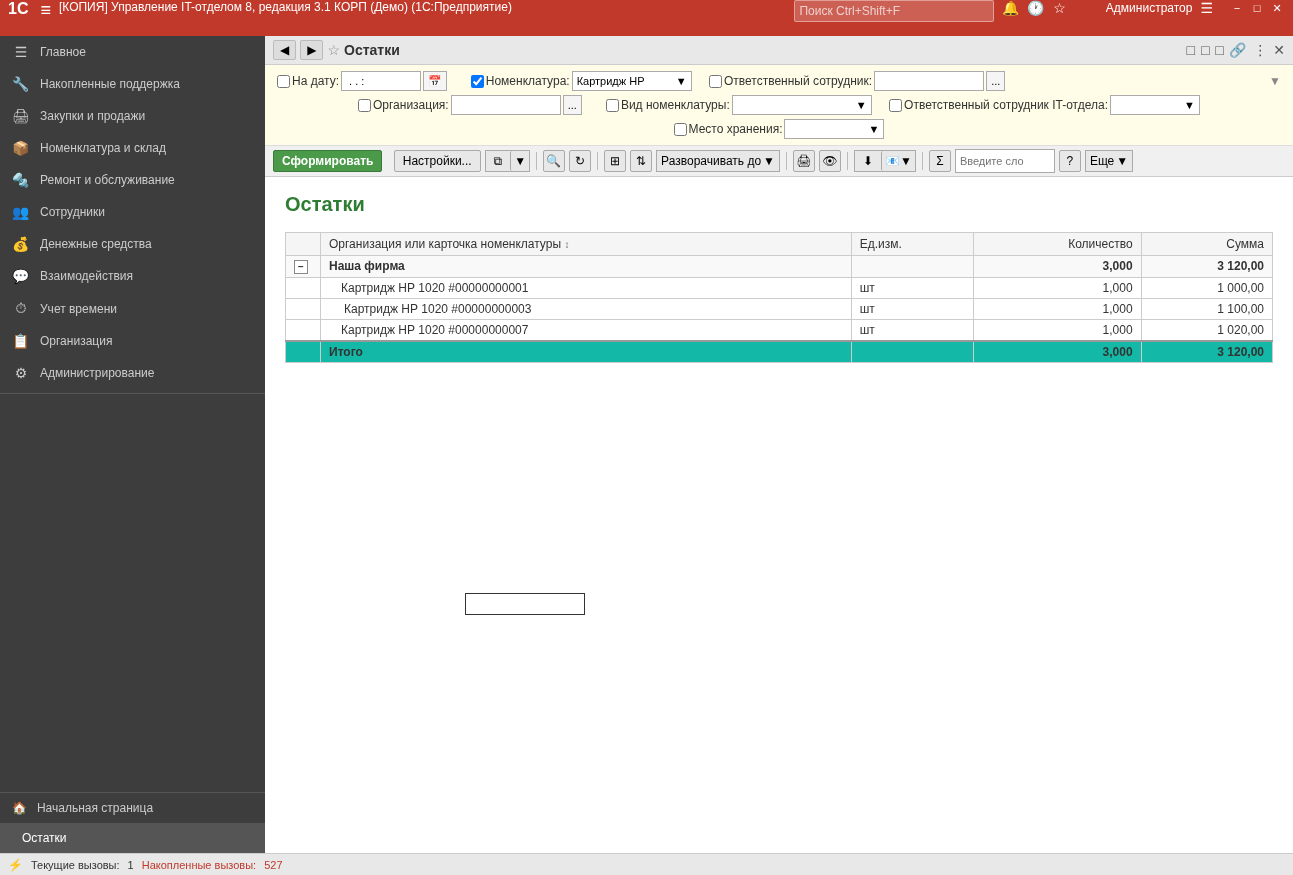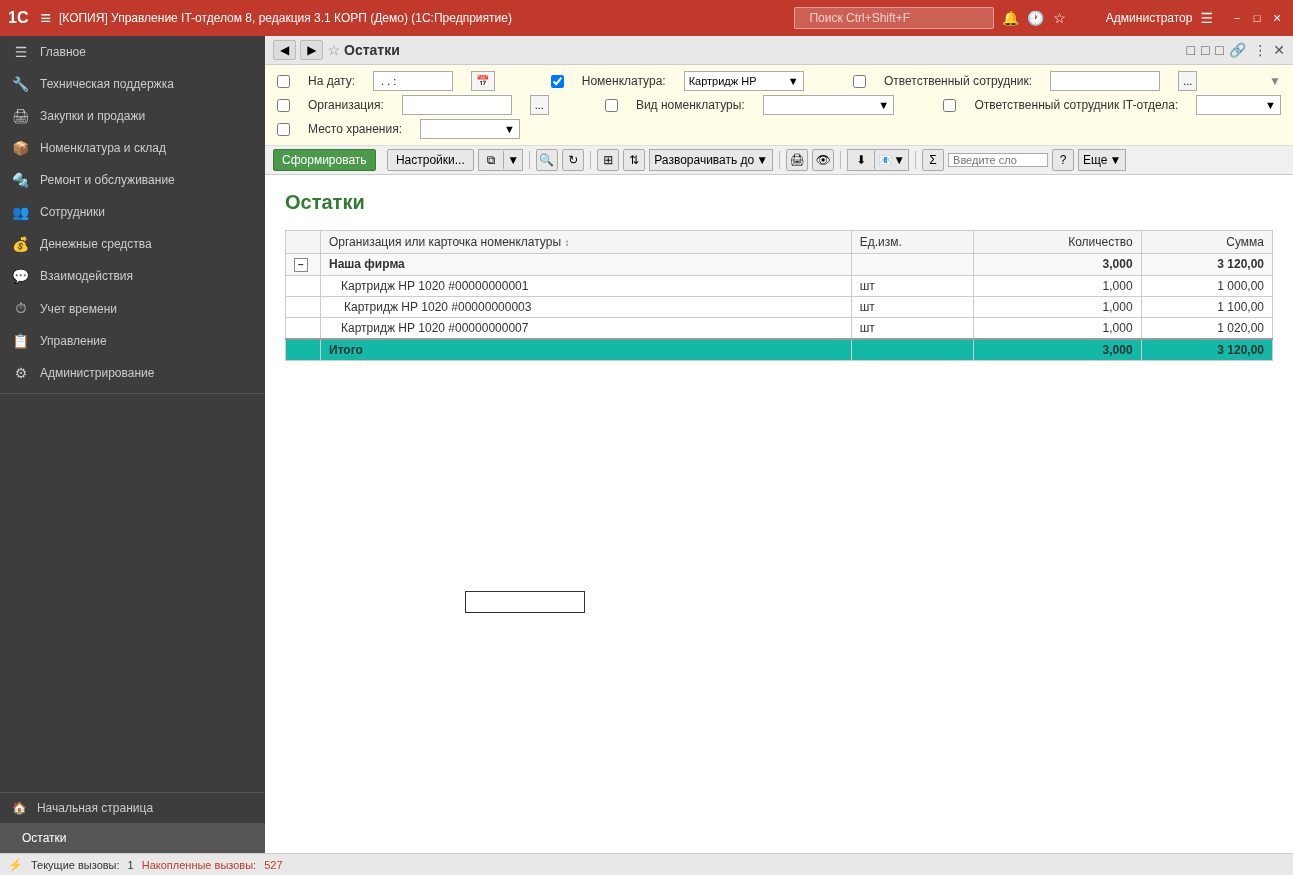--- a/index.html
+++ b/index.html
@@ -4,38 +4,38 @@
   <style>
     * { box-sizing: border-box; margin: 0; padding: 0; }
     body { font-family: Arial, sans-serif; font-size: 12px; background: #f0f0f0; width: 1293px; height: 875px; overflow: hidden; display: flex; flex-direction: column; }
 
     
     .title-bar {
       background: #c0392b;
       color: white;
       height: 36px;
       display: flex;
-      align-items: center;
+      align-items: flex-start;
       padding: 0 8px;
       gap: 8px;
       flex-shrink: 0;
     }
     .title-bar-logo {
       font-size: 16px;
       font-weight: bold;
       color: white;
       margin-right: 4px;
     }
     .title-bar-menu { font-size: 18px; cursor: pointer; }
     .title-bar-title { flex: 1; font-size: 12px; }
     .title-bar-search {
       background: rgba(255,255,255,0.2);
       border: 1px solid rgba(255,255,255,0.4);
       color: white;
-      padding: 3px 14px;
+      padding: 3px 4px;
       width: 200px;
       font-size: 12px;
       border-radius: 2px;
     }
     .title-bar-search::placeholder { color: rgba(255,255,255,0.7); }
     .title-bar-icons { display: flex; align-items: center; gap: 8px; font-size: 14px; }
     .title-bar-icons span { cursor: pointer; }
     .title-bar-user { font-size: 12px; margin-left: 32px; }
     .win-controls { display: flex; gap: 4px; margin-left: 8px; }
     .win-controls span { width: 16px; height: 16px; display: flex; align-items: center; justify-content: center; cursor: pointer; font-size: 11px; }
@@ -114,22 +114,23 @@
     
     .filter-area {
       background: #fffde7;
       border-bottom: 1px solid #ddd;
       padding: 6px 12px;
       flex-shrink: 0;
     }
     .filter-row {
       display: flex;
       align-items: center;
-      gap: 18px;
+      gap: 2px;
       margin-bottom: 4px;
+      justify-content: center;
     }
     .filter-row:last-child { margin-bottom: 0; }
     .filter-label { font-size: 12px; color: #333; white-space: nowrap; }
     .filter-check { cursor: pointer; }
     .filter-input {
       border: 1px solid #aaa;
       padding: 2px 4px;
       font-size: 11px;
       height: 20px;
       background: white;
@@ -176,28 +177,28 @@
       font-size: 12px;
       border-radius: 2px;
       height: 22px;
       display: flex;
       align-items: center;
     }
     .toolbar-btn.primary {
       background: #4a9a4a;
       color: white;
       border-color: #3a7a3a;
-      font-weight: normal;
+      font-weight: bold;
     }
     .toolbar-separator { width: 1px; background: #bbb; height: 18px; margin: 0 2px; }
     .toolbar-input {
       border: 1px solid #aaa;
       padding: 2px 4px;
       font-size: 11px;
-      height: 14px;
+      height: 24px;
       width: 100px;
     }
     .toolbar-icon-btn {
       background: #e8e8e8;
       border: 1px solid #aaa;
       cursor: pointer;
       font-size: 12px;
       height: 22px;
       width: 22px;
       display: flex;
@@ -318,21 +319,21 @@
 
 <div class="main-layout">
 
   <div class="sidebar">
     <div class="sidebar-item">
       <span class="icon">☰</span>
       <span>Главное</span>
     </div>
     <div class="sidebar-item">
       <span class="icon">🔧</span>
-      <span>Техническая поддержка</span>
+      <span>Накопленные поддержка</span>
     </div>
     <div class="sidebar-item">
       <span class="icon">🖨</span>
       <span>Закупки и продажи</span>
     </div>
     <div class="sidebar-item">
       <span class="icon">📦</span>
       <span>Номенклатура и склад</span>
     </div>
     <div class="sidebar-item">
@@ -350,21 +351,21 @@
     <div class="sidebar-item">
       <span class="icon">💬</span>
       <span>Взаимодействия</span>
     </div>
     <div class="sidebar-item">
       <span class="icon">⏱</span>
       <span>Учет времени</span>
     </div>
     <div class="sidebar-item">
       <span class="icon">📋</span>
-      <span>Управление</span>
+      <span>Организация</span>
     </div>
     <div class="sidebar-item">
       <span class="icon">⚙</span>
       <span>Администрирование</span>
     </div>
 
     <div class="sidebar-divider"></div>
 
     <div class="sidebar-bottom">
       <div class="sidebar-nav-item">

